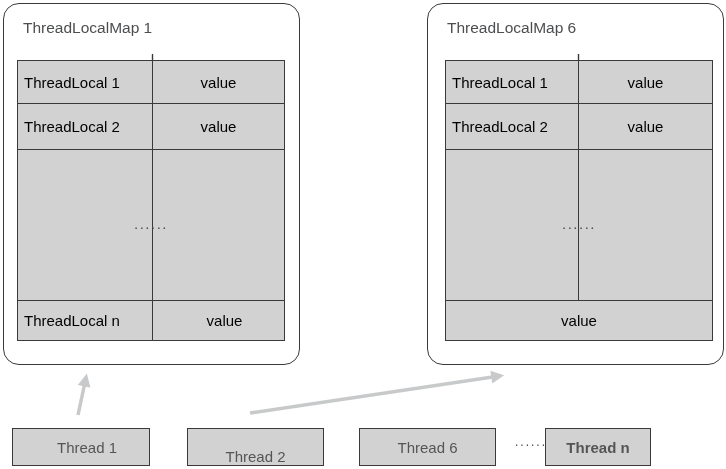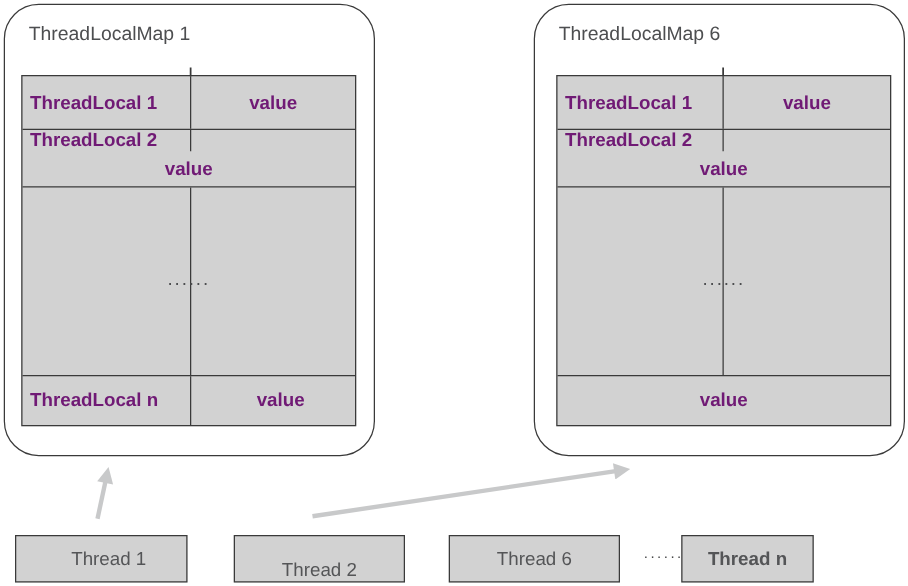--- a/index.html
+++ b/index.html
@@ -4,42 +4,42 @@
 <style>
   html, body { margin: 0; padding: 0; }
   body {
     width: 726px; height: 469px; position: relative;
     background: #ffffff; overflow: hidden;
     font-family: "Liberation Sans", sans-serif;
     color: #545557;
   }
   .map-box {
     position: absolute; top: 3px; height: 362px;
-    border: 1.5px solid #3a3a3a; border-radius: 28px;
+    border: 1.5px solid #3a3a3a; border-radius: 16px;
     background: #ffffff; box-sizing: border-box;
   }
   #map1 { left: 3px;   width: 297px; }
   #map2 { left: 427px; width: 297px; }
   .map-title {
     position: absolute; left: 19px; top: 15px;
     font-size: 15.5px; color: #4d4e50; white-space: nowrap;
   }
   .map-table {
     position: absolute; top: 56px; width: 268px; height: 281px;
     background: #d2d2d2; border: 1.5px solid #3a3a3a;
     box-sizing: border-box; display: flex; flex-direction: column;
   }
   #map1 .map-table { left: 13px; }
   #map2 .map-table { left: 17px; }
   .trow { display: flex; box-sizing: border-box; }
   .trow.r1 { height: 43px; border-bottom: 1.5px solid #3a3a3a; }
-  .trow.r2 { height: 46px; border-bottom: 1.5px solid #3a3a3a; flex-direction: column; }
+  .trow.r2 { height: 46px; border-bottom: 1.5px solid #3a3a3a; }
   .trow.rdots { flex: 1; border-bottom: 1.5px solid #3a3a3a; position: relative; }
   .trow.rn { height: 39px; gap: 12px; }
-  .cell { box-sizing: border-box; display: flex; align-items: center; font-size: 15px; color: #701a75; font-weight: bold; }
+  .cell { box-sizing: border-box; display: flex; align-items: center; font-size: 15px; color: #000000; }
   .cell.k { width: 135px; border-right: 1.5px solid #3a3a3a; padding-left: 6px; white-space: nowrap; }
   #map2 .cell.k { width: 133px; }
   .cell.v { flex: 1; justify-content: center; }
   .tdots-label {
     position: absolute; left: 0; right: 0; top: 50%;
     transform: translateY(-58%);
     text-align: center; font-size: 15px; letter-spacing: 1.5px;
     color: #4c4d4f;
   }
   .thread {

